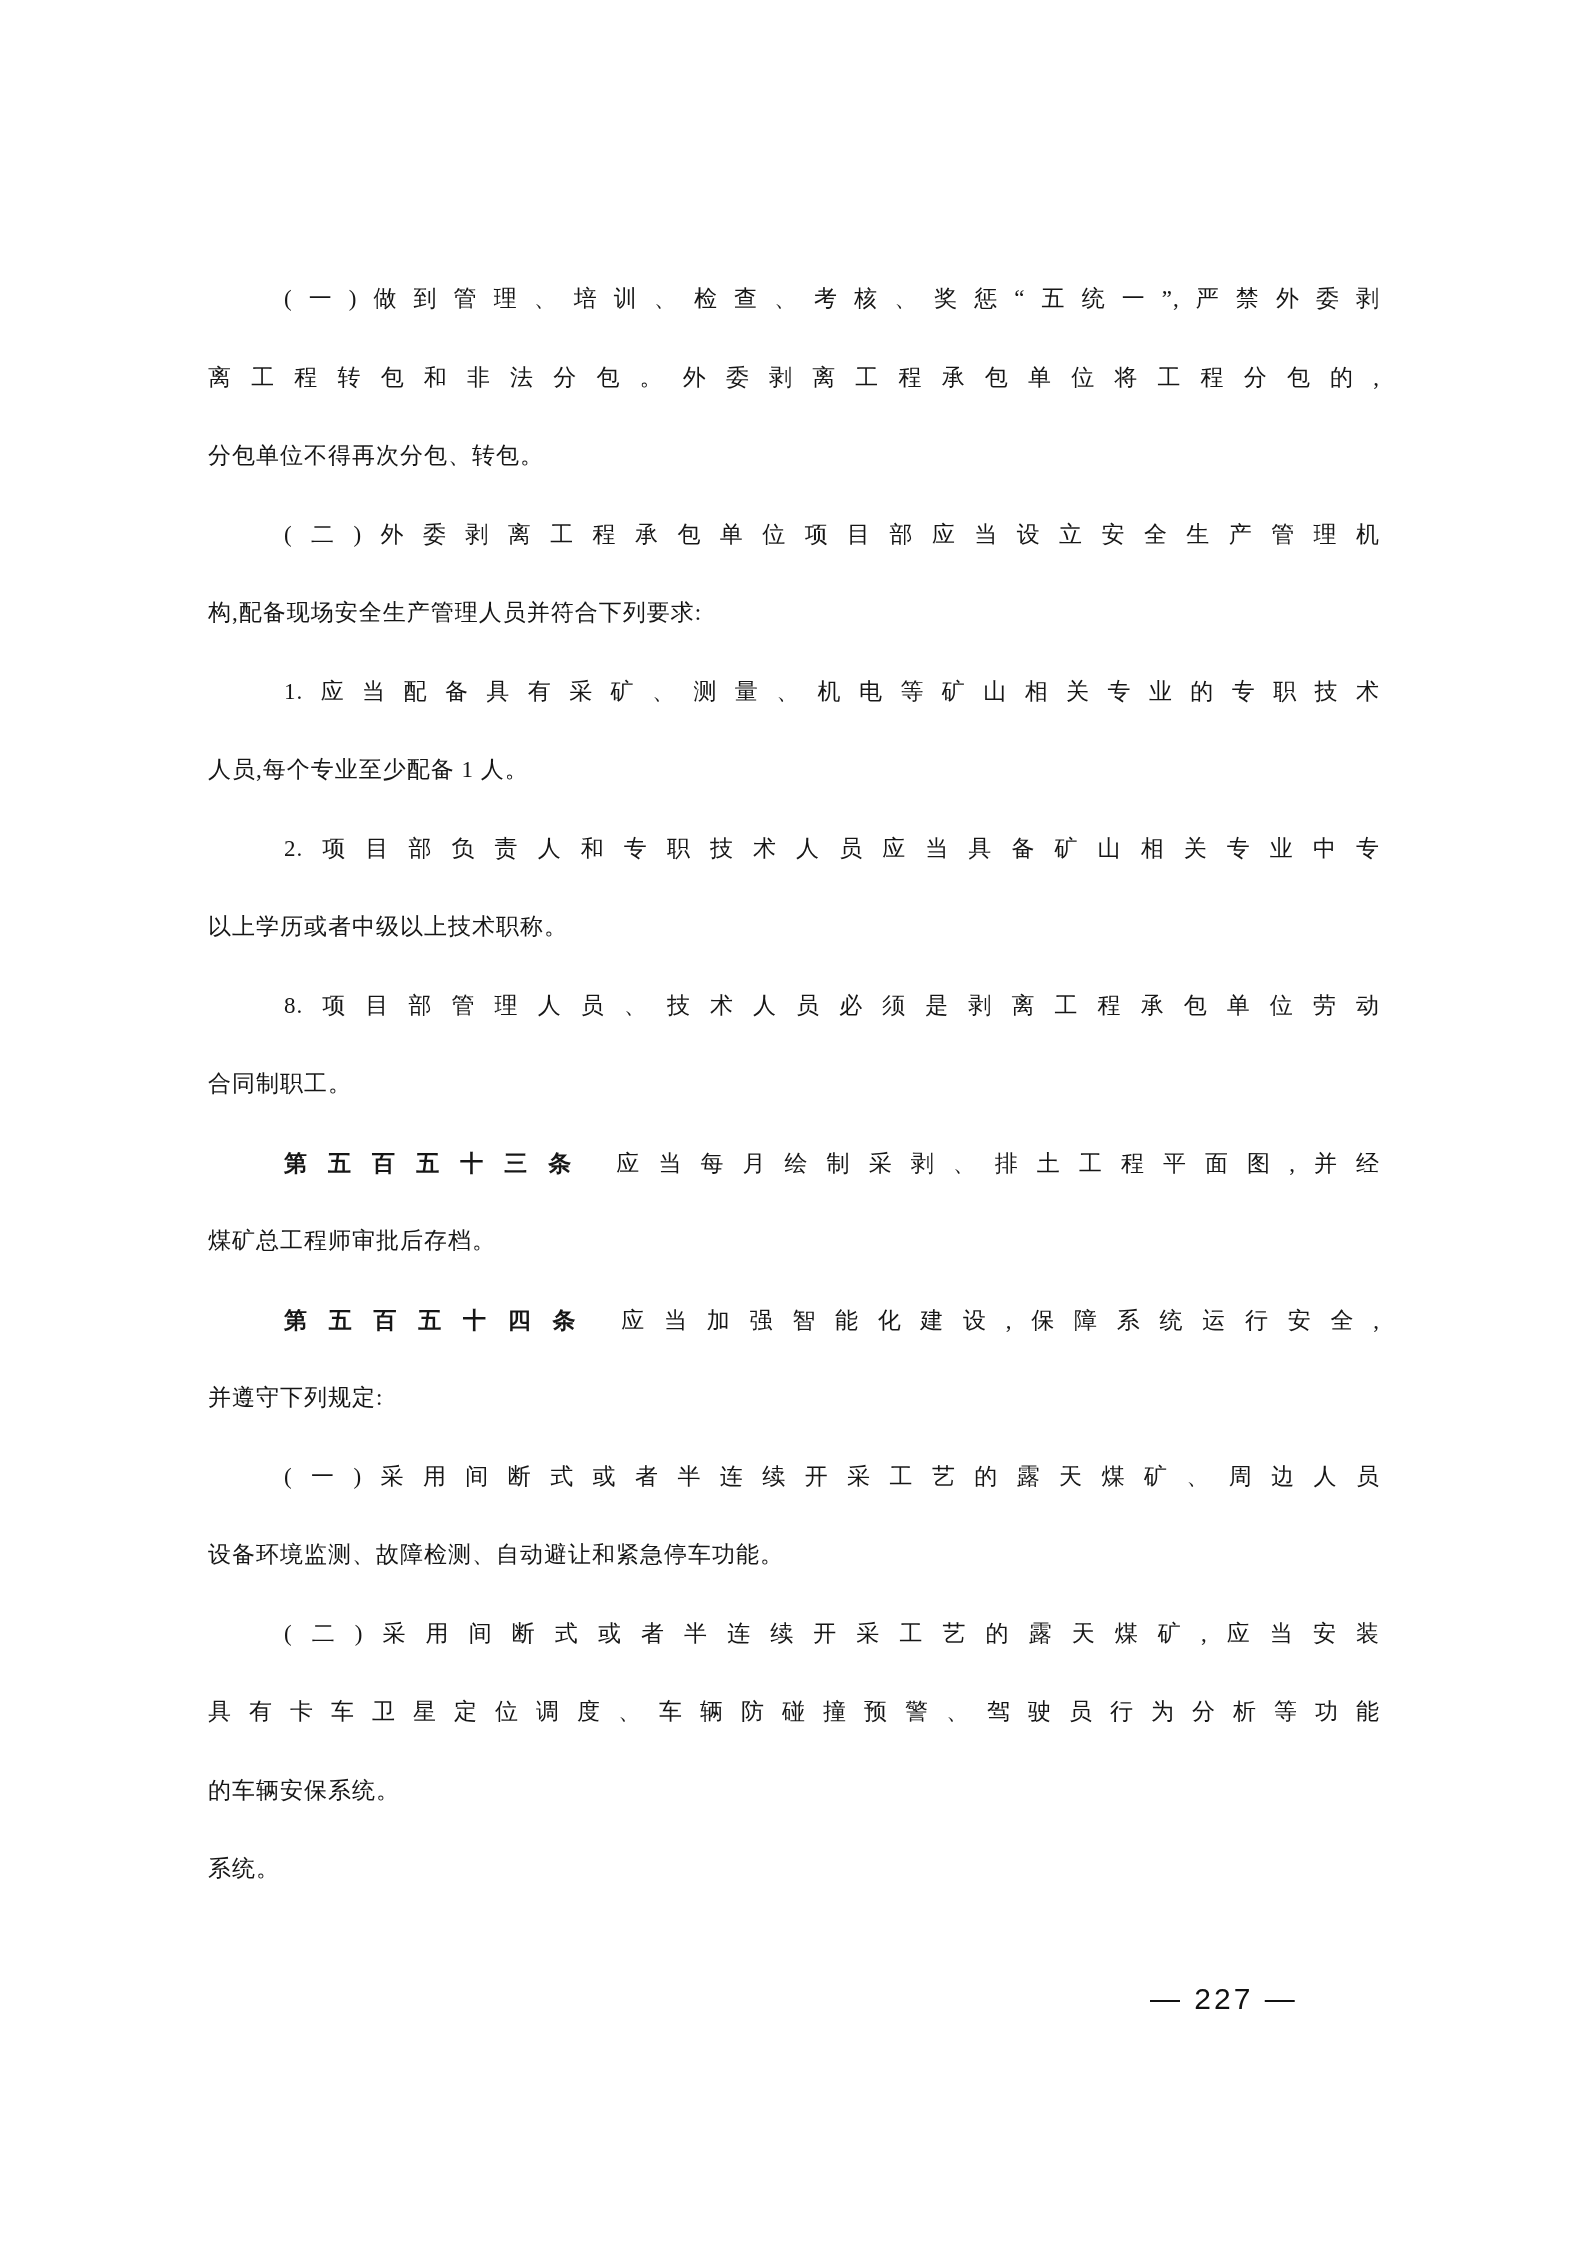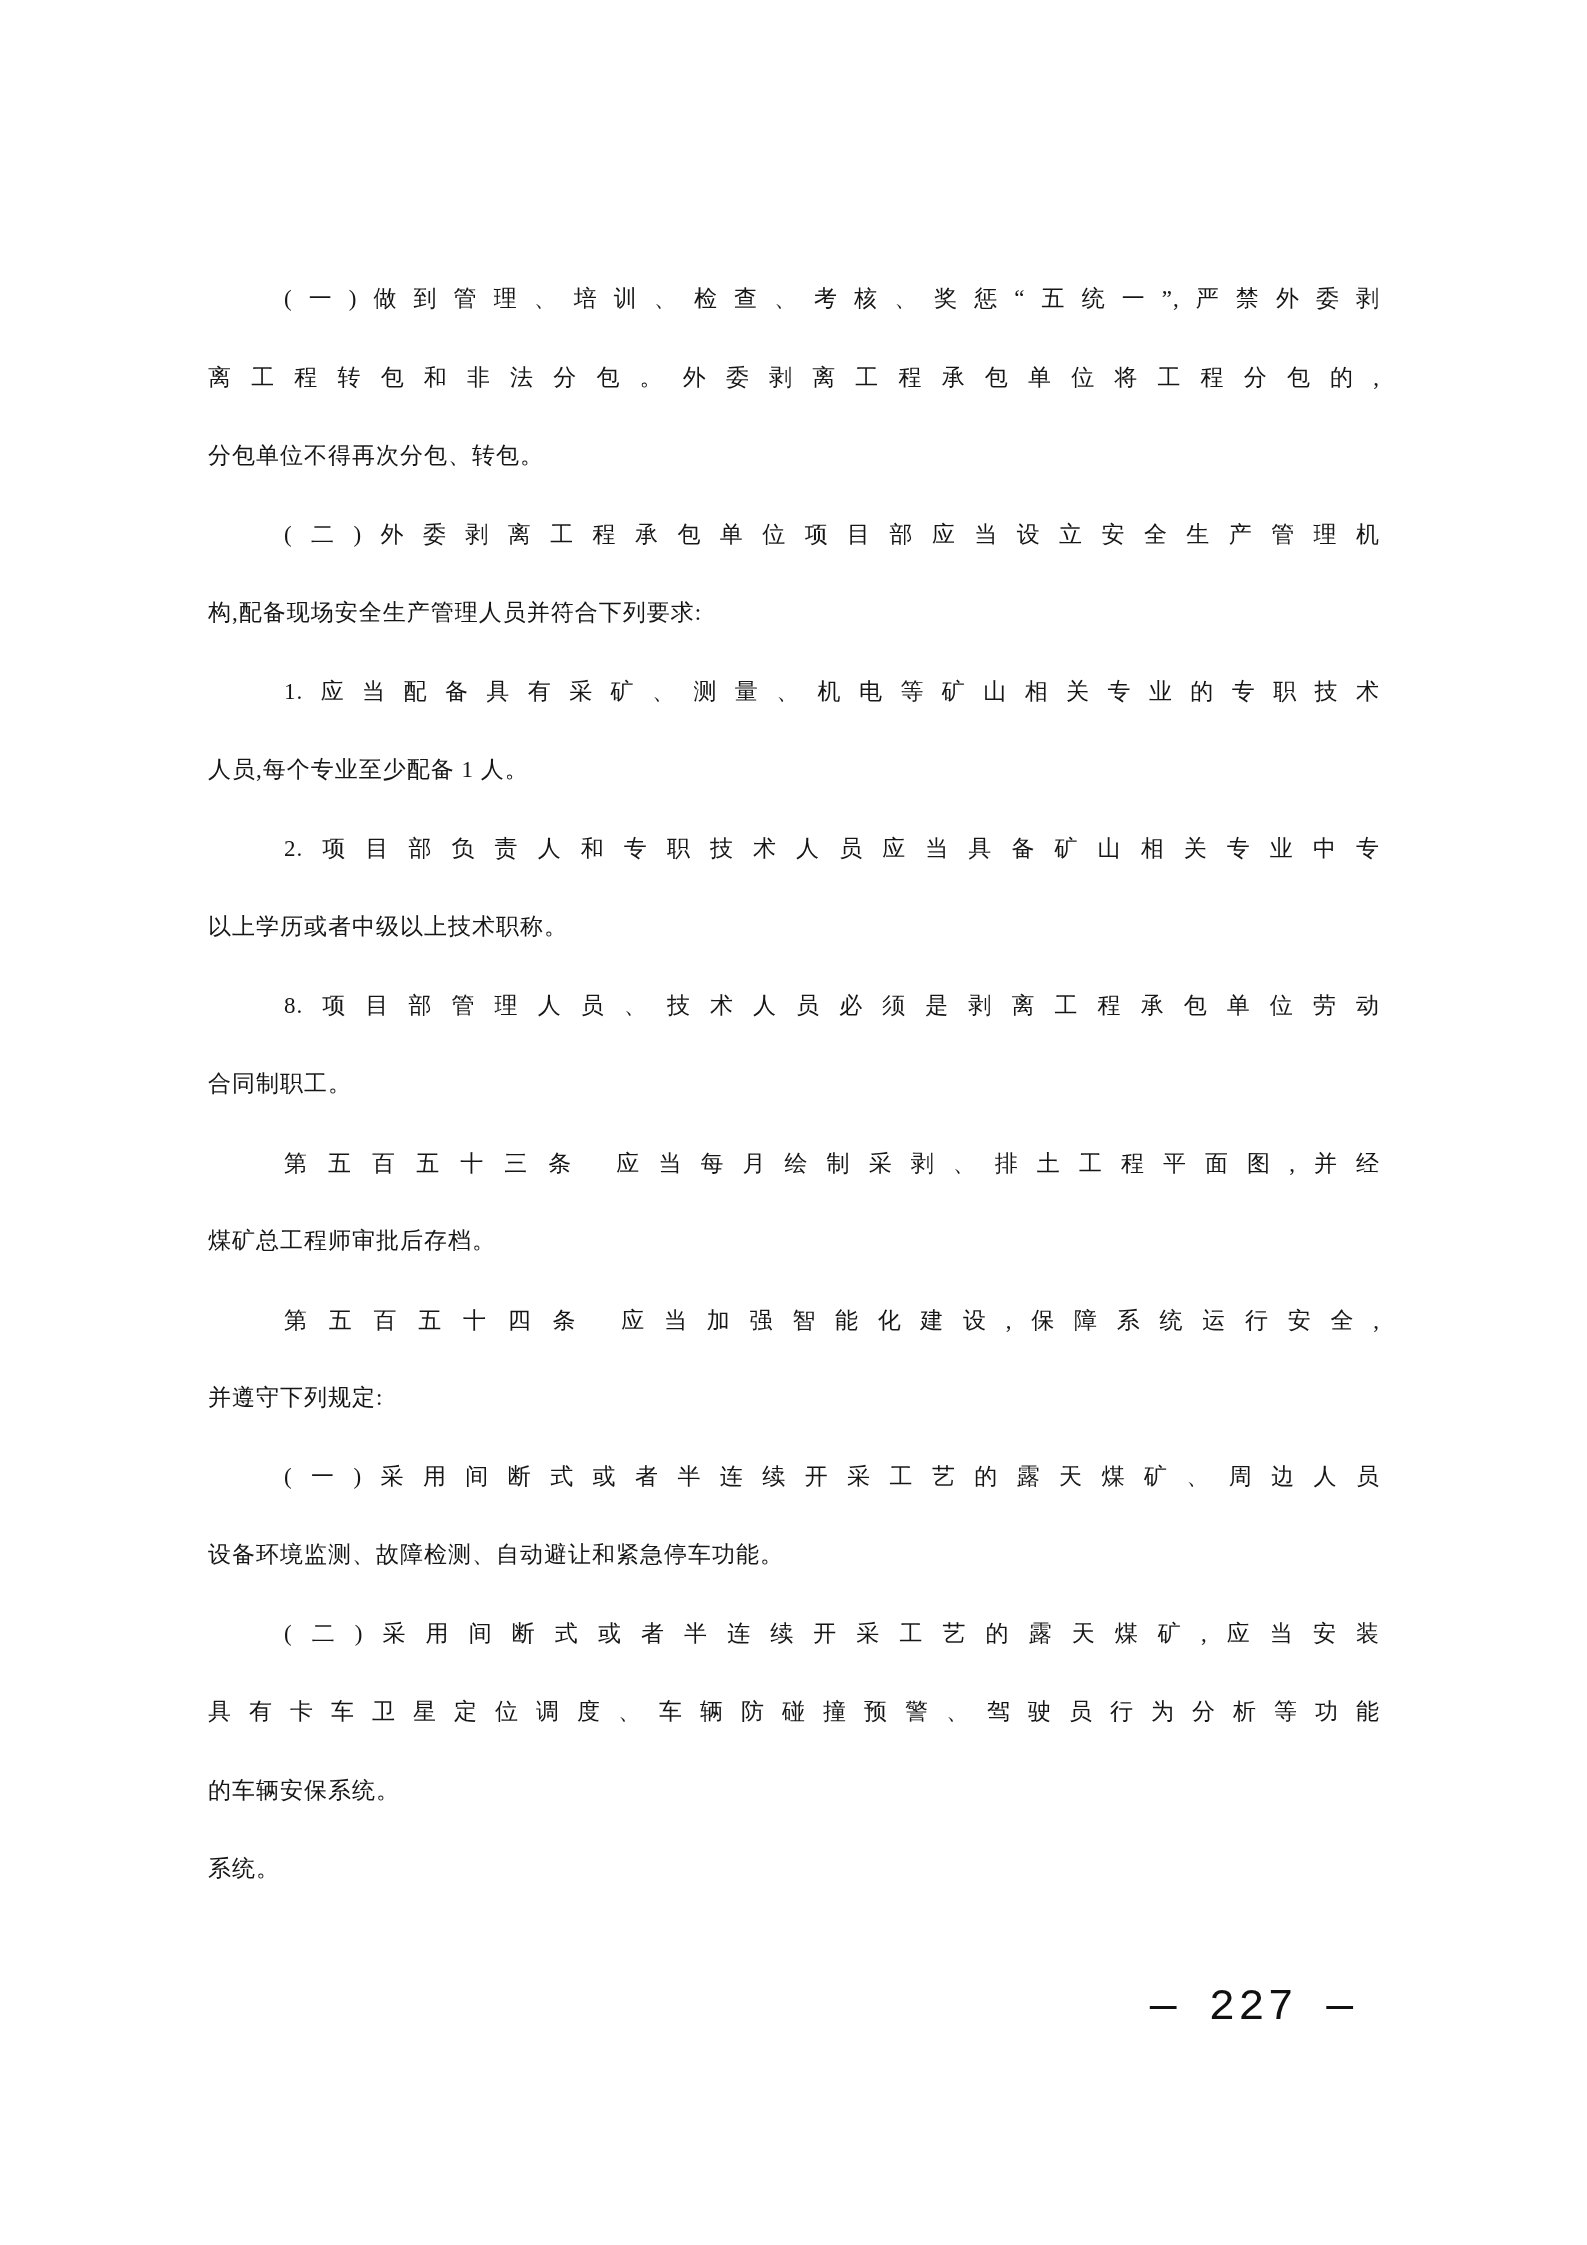--- a/index.html
+++ b/index.html
@@ -27,32 +27,32 @@
     letter-spacing: 1px;
   }
   .line.fill {
     white-space: normal;
     text-align: justify;
     text-align-last: justify;
   }
   .line.indent { padding-left: 76px; }
   .term {
     font-family: "Liberation Sans", "DejaVu Sans", sans-serif;
-    font-weight: normal;
+    font-weight: bold;
     letter-spacing: 3px;
     margin-right: 24px;
   }
   .page-number {
     position: absolute;
     left: 1150px;
     top: 1982px;
-    font-size: 44px;
+    font-size: 30px;
     letter-spacing: 3px;
     color: #111111;
-    font-family: Liberation Mono, monospace;
+    font-family: Liberation Sans, sans-serif;
   }
 </style>
 </head>
 <body>
 
 <div class="text-block">
   <div class="line indent fill">(一)做到管理、培训、检查、考核、奖惩“五统一”,严禁外委剥</div>
   <div class="line fill">离工程转包和非法分包。外委剥离工程承包单位将工程分包的,</div>
   <div class="line">分包单位不得再次分包、转包。</div>
   <div class="line indent fill">(二)外委剥离工程承包单位项目部应当设立安全生产管理机</div>

